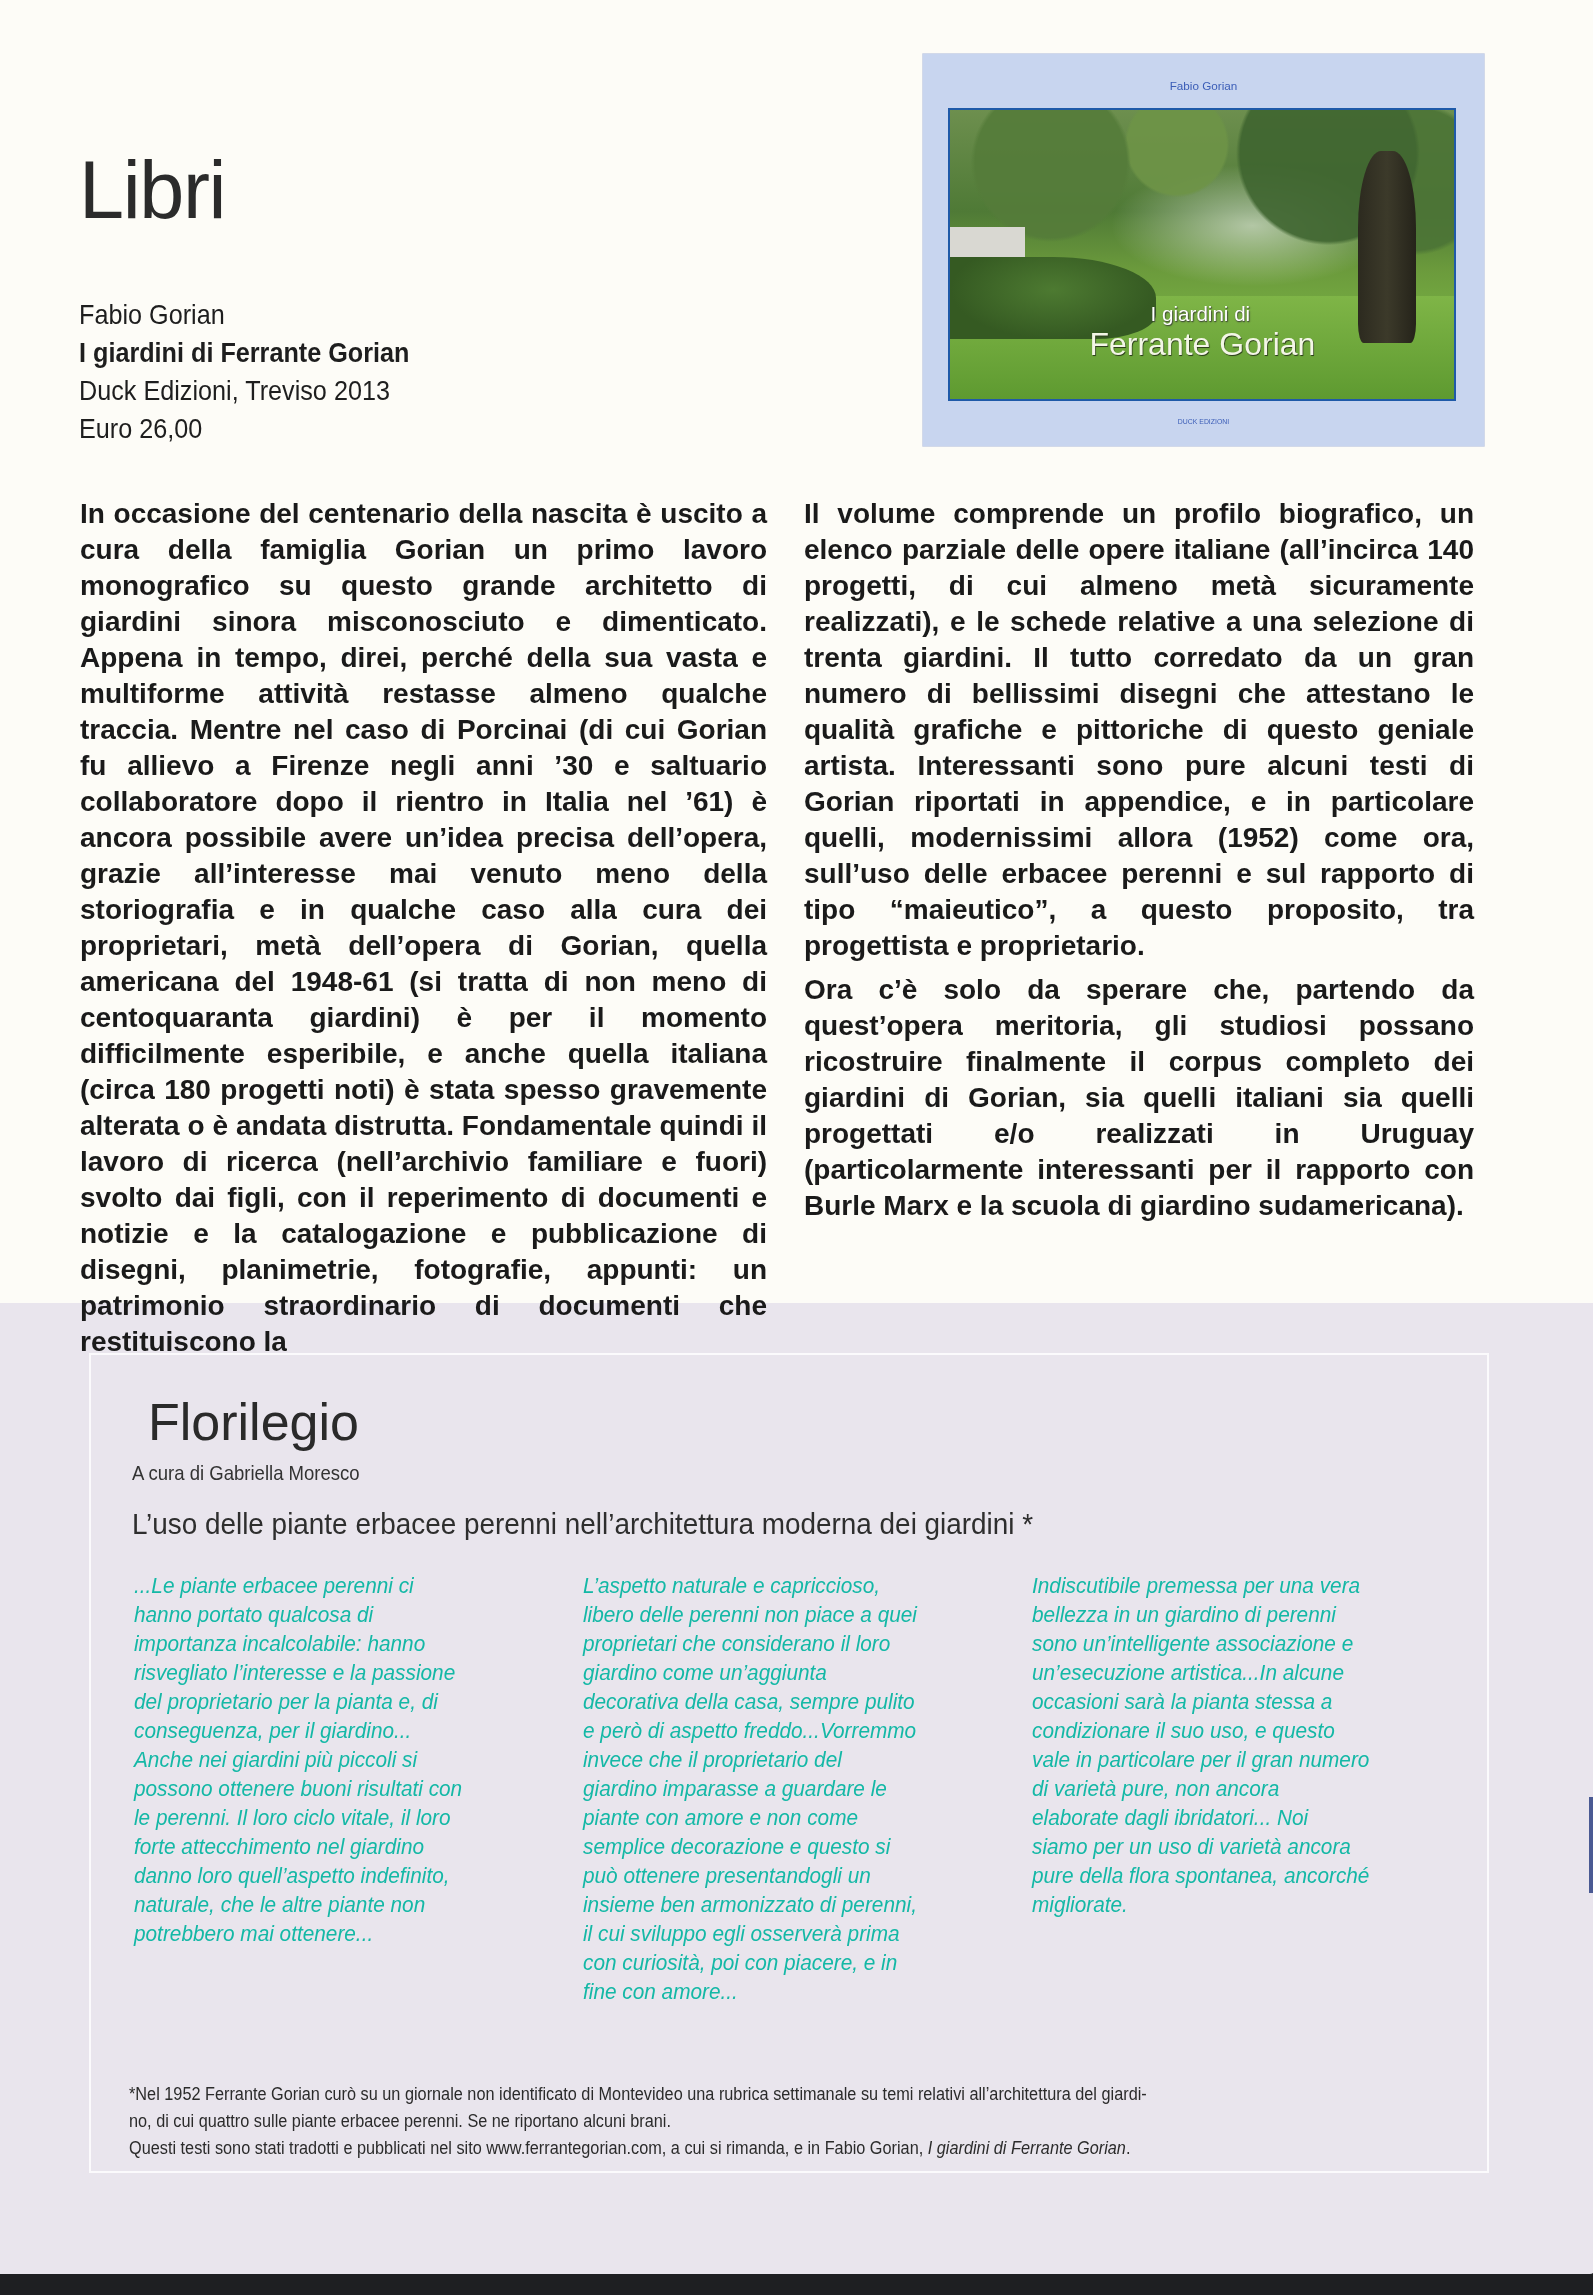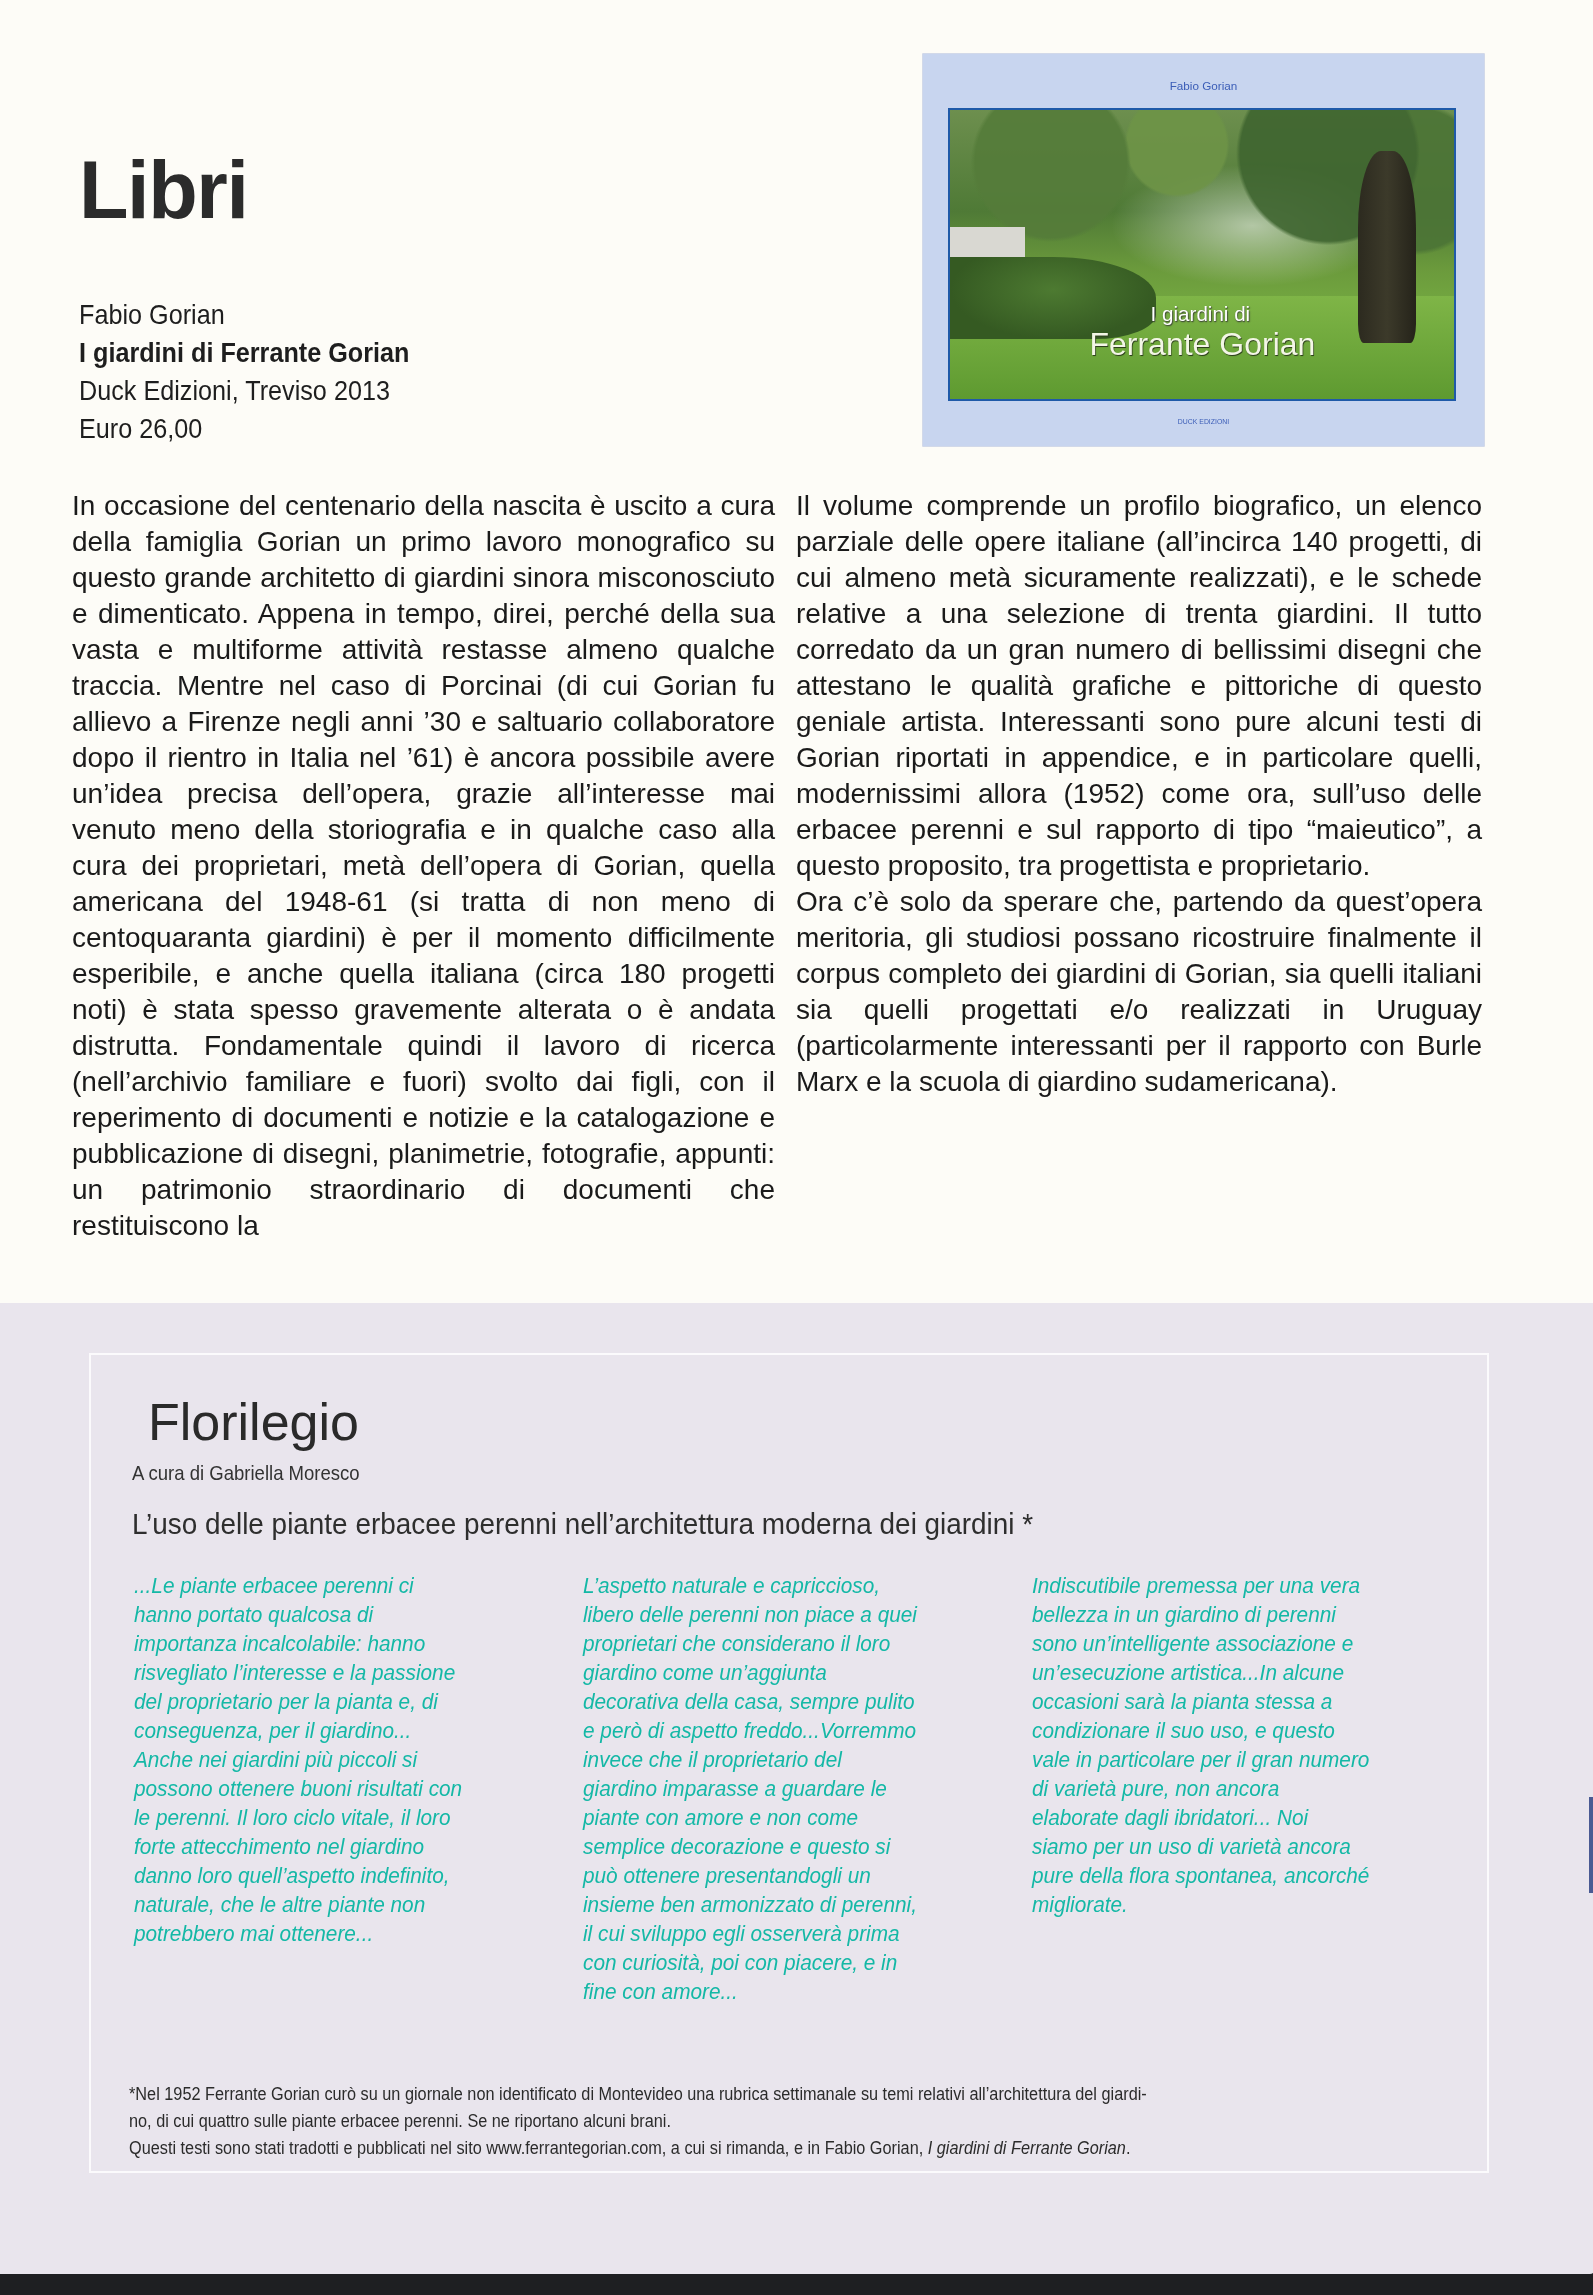--- a/index.html
+++ b/index.html
@@ -19,21 +19,21 @@
     border-bottom-right-radius: 4.1px;
   }
   .right-tab {
     position: absolute; right: 0; top: 1797px; width: 5.5px; height: 96px;
     background: #4a5a93;
   }
 
   
   .section-title {
     position: absolute; left: 79px; top: 150px;
-    font-size: 81px; font-weight: 700; letter-spacing: -1.4px;
+    font-size: 81px; font-weight: 400; letter-spacing: -1.4px;
     color: #2b2b2b; font-family: "Liberation Sans", sans-serif;
     margin: 0; line-height: 1;
   }
   .book-meta {
     position: absolute; left: 79px; top: 296px;
     font-size: 27.4px; line-height: 38px; color: #1e1e1e;
     font-family: "Liberation Sans", sans-serif;
   }
   .book-meta div { white-space: nowrap; transform: scaleX(0.92); transform-origin: left; }
   .book-meta .bold { font-weight: bold; }
@@ -96,21 +96,21 @@
     position: absolute; top: 364px; left: 0; right: 0; text-align: center;
     font-size: 6.9px; color: #3b5db7; font-family: "Liberation Sans", sans-serif;
   }
 
   
   .review-col {
     position: absolute; top: 488px; width: 703px;
     font-size: 28px; line-height: 36px; color: #1a1a1a;
     text-align: justify; font-family: "Liberation Sans", sans-serif;
   }
-  .review-col p { margin: 0; }
+  .review-col p { margin: 8px; font-weight: bold; }
   .review-col.left { left: 72px; }
   .review-col.right { left: 796px; width: 686px; }
 
   
   .flori-box {
     position: absolute; left: 89px; top: 1353px; width: 1400px; height: 820px;
     border: 2.1px solid #fbfafc; box-sizing: border-box;
   }
   .flori-title {
     position: absolute; left: 132px; top: 1380px; margin: 16px;

